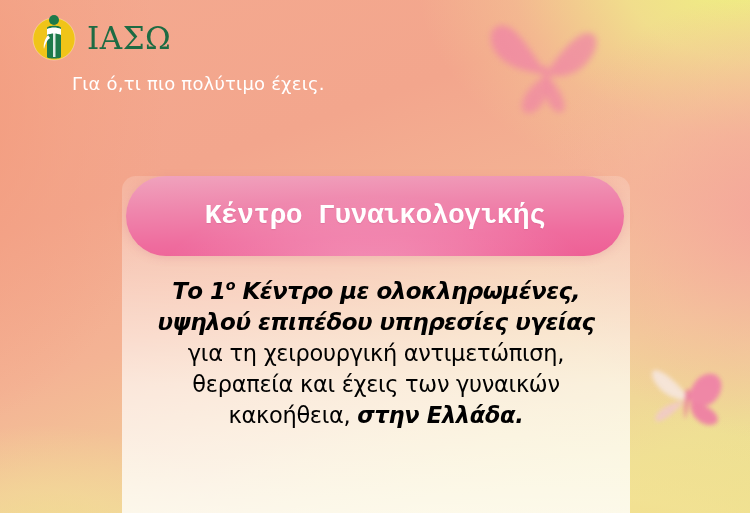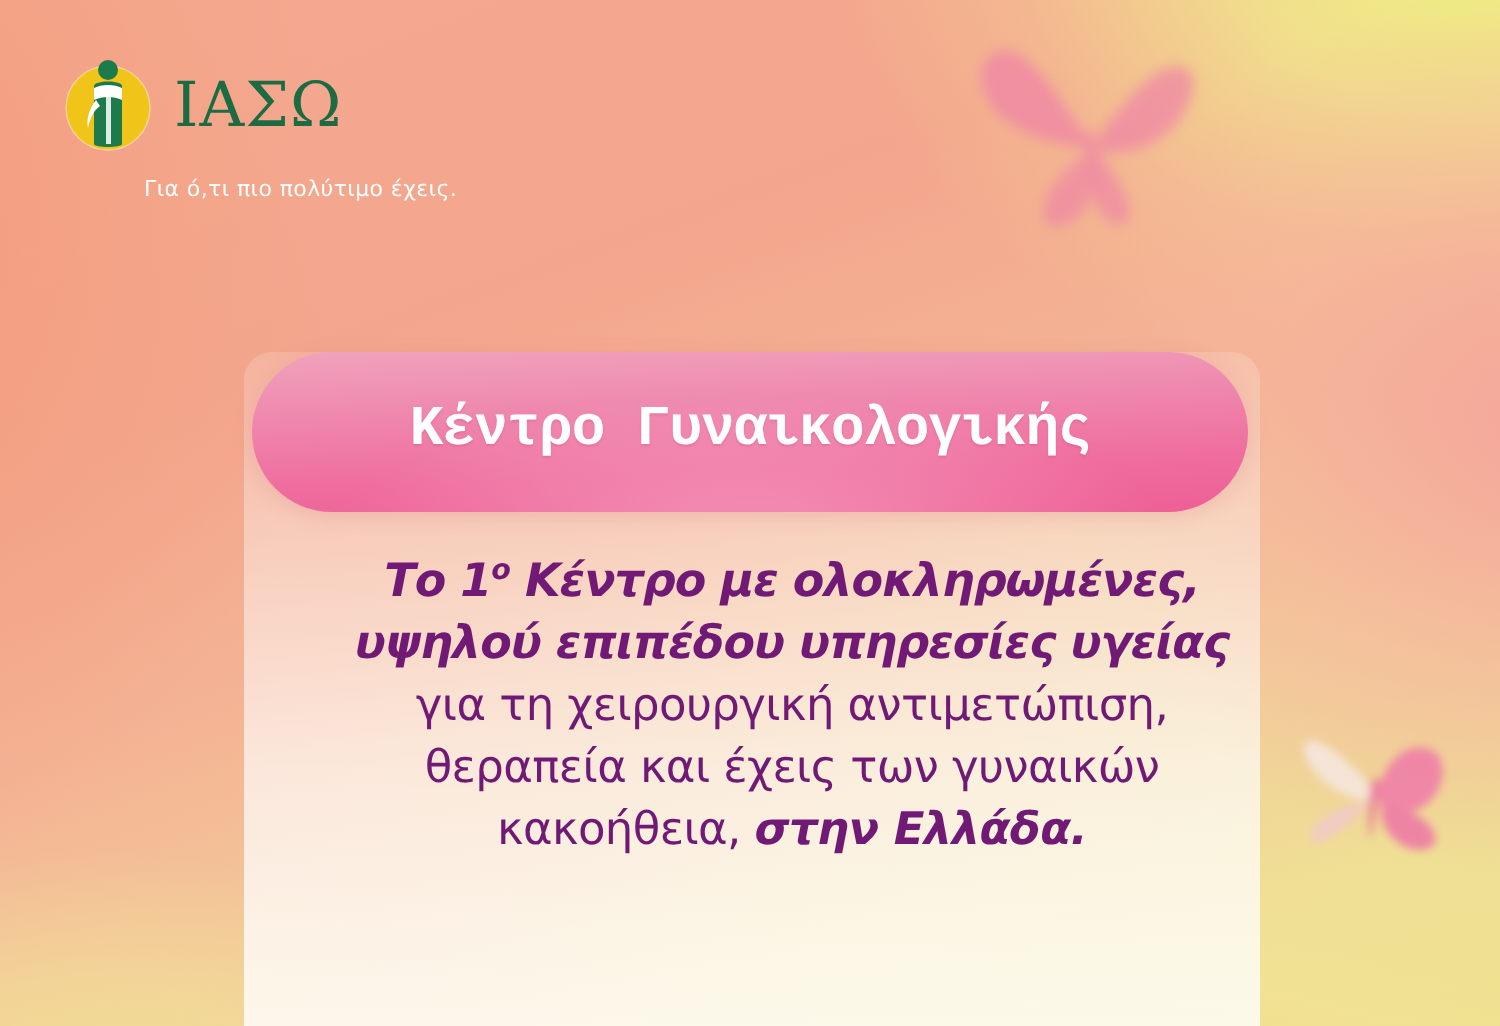--- a/index.html
+++ b/index.html
@@ -106,21 +106,21 @@
         rgba(255,255,255,0.42) 32%,
         rgba(255,255,255,0.66) 62%,
         rgba(255,255,255,0.80) 100%);
     border-radius: 14px 14px 0 0;
   }
 
   
   .header {
     position: absolute;
     left: 30px;
-    top: 28px;
+    top: 13px;
     width: 300px;
   }
   .logo-row {
     display: flex;
     align-items: center;
     gap: 9px;
   }
   .logo-mark {
     width: 48px;
     height: 48px;
@@ -133,21 +133,21 @@
     letter-spacing: 0.5px;
     color: #1d6b43;
     line-height: 1;
     position: relative;
     top: 1px;
   }
   .tagline {
     margin-top: 12px;
     margin-left: 42px;
     font-family: "DejaVu Sans", sans-serif;
-    font-size: 11px;
+    font-size: 18px;
     color: #ffffff;
     letter-spacing: 0.2px;
     white-space: nowrap;
   }
 
   
   .banner {
     position: absolute;
     left: 126px;
     top: 176px;
@@ -176,23 +176,22 @@
     text-shadow: 0 1px 1px rgba(190,70,115,0.25);
   }
 
   
   .body-copy {
     position: absolute;
     left: 122px;
     top: 276px;
     width: 508px;
     text-align: center;
-    color: #701a75;
+    color: #000000;
     font-family: "DejaVu Sans", sans-serif;
-    padding-left: 20px;
   }
   .copy-line {
     font-size: 22.5px;
     line-height: 31px;
     letter-spacing: -0.3px;
     white-space: nowrap;
   }
   .copy-line.emph {
     font-weight: bold;
     font-style: italic;

